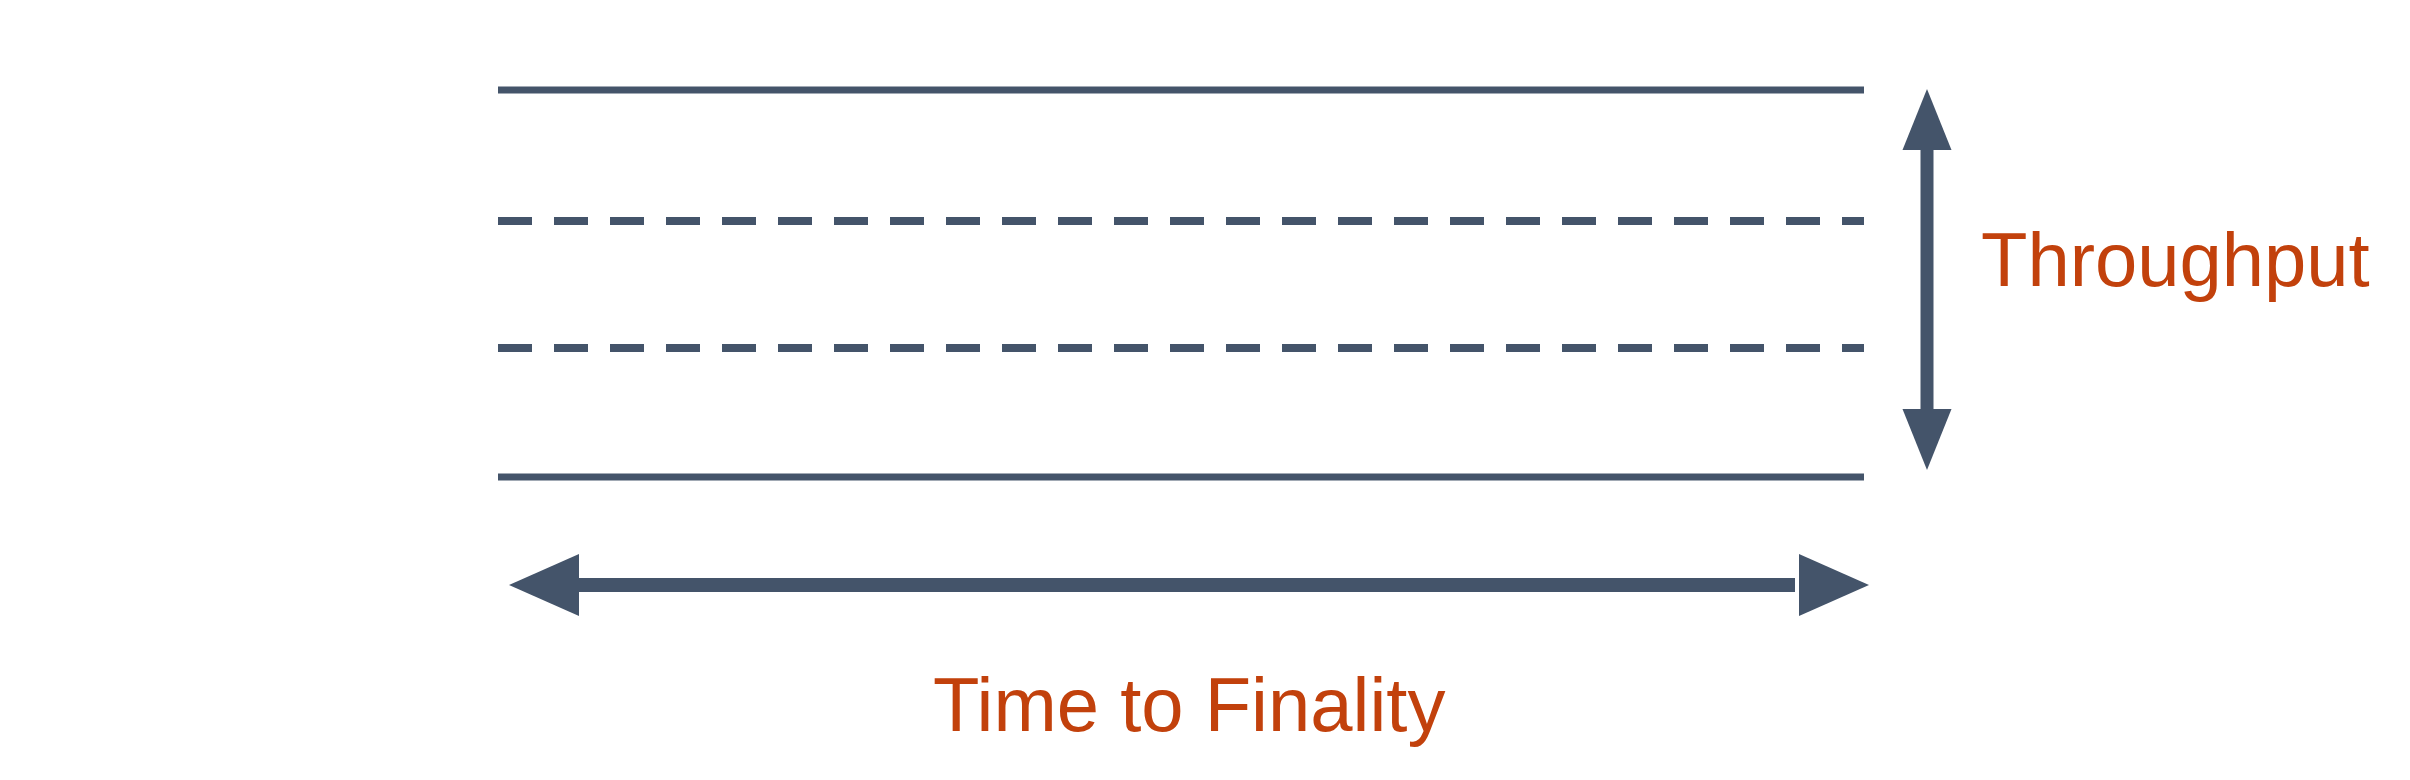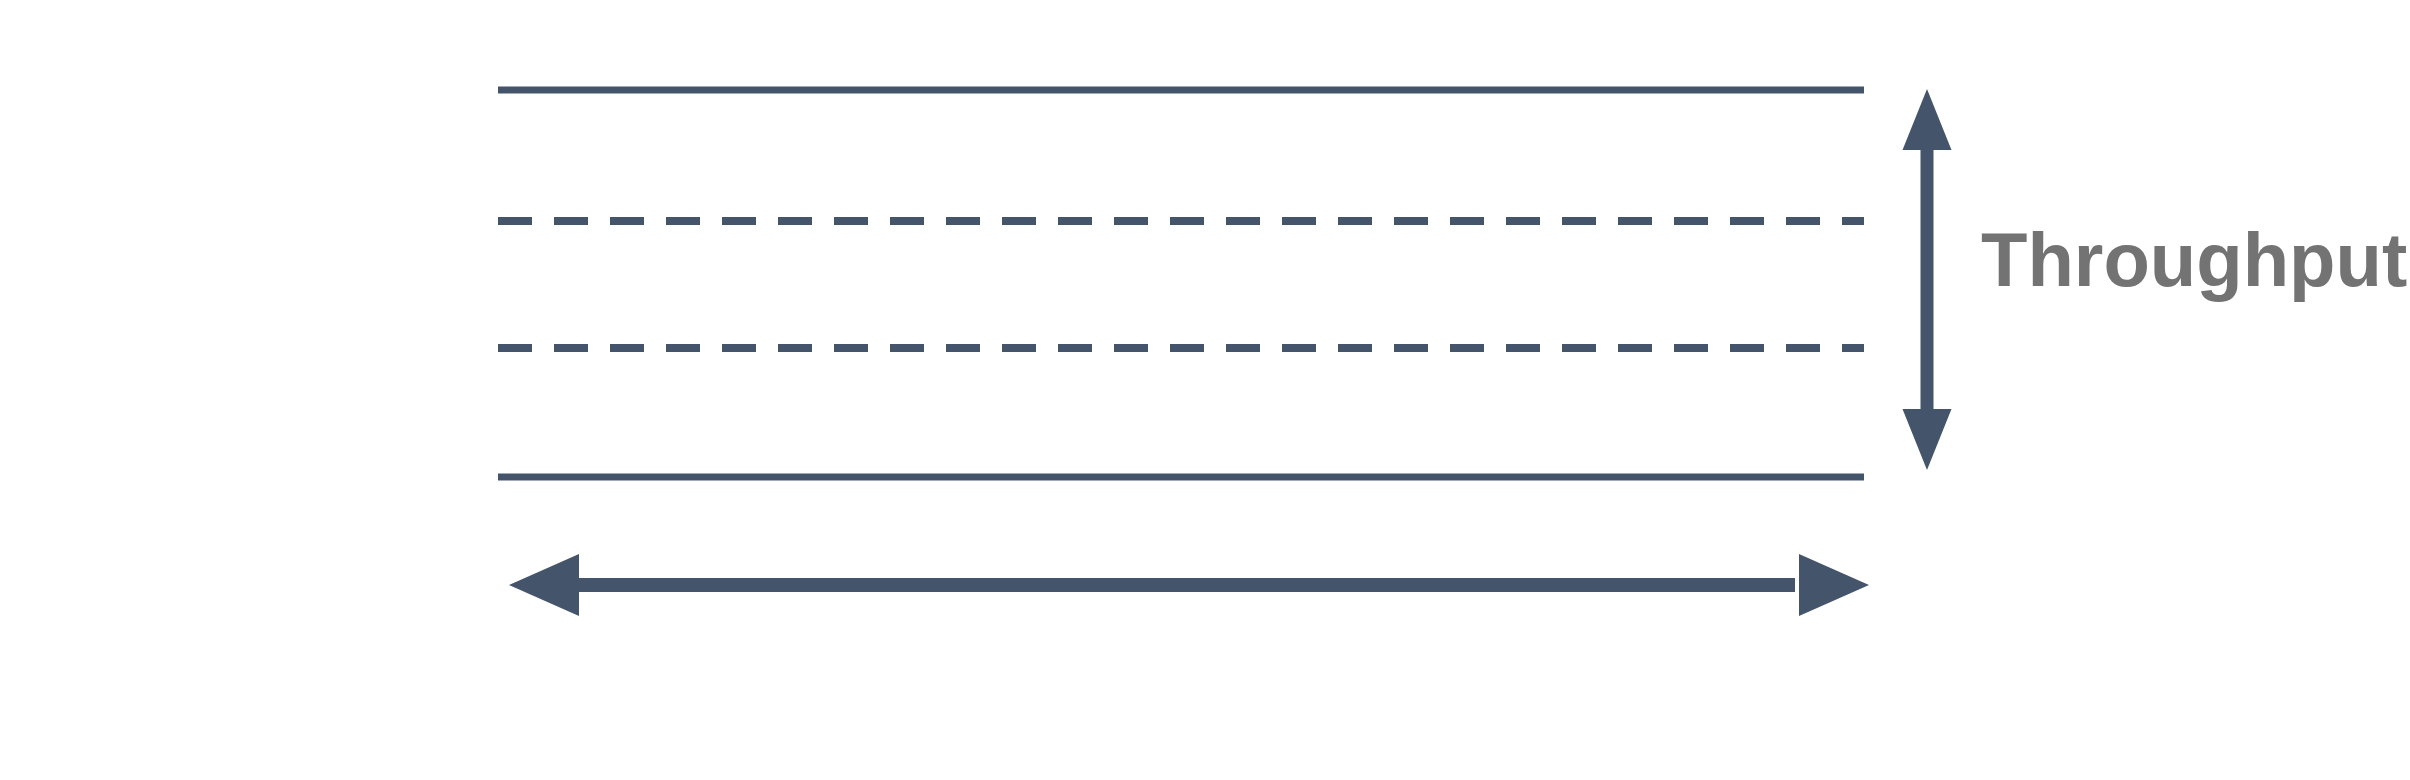--- a/index.html
+++ b/index.html
@@ -19,23 +19,23 @@
   }
   #diagram-svg {
     position: absolute;
     left: 0;
     top: 0;
     width: 2410px;
     height: 780px;
   }
   .label {
     position: absolute;
-    color: #737373;
+    color: #c2410c;
     font-family: "Liberation Sans", sans-serif;
-    font-weight: 700;
+    font-weight: 400;
     white-space: nowrap;
     line-height: 1;
   }
   #throughput-label {
     left: 1981px;
     top: 222px;
     font-size: 76px;
   }
   #time-to-finality-label {
     left: 933px;
@@ -66,14 +66,15 @@
 
     <g fill="#44546A">
       <rect x="575" y="578" width="1220" height="14"></rect>
       <polygon points="509,585 579,554 579,616"></polygon>
       <polygon points="1869,585 1799,554 1799,616"></polygon>
     </g>
   </svg>
 
   <div class="label" id="throughput-label">Throughput</div>
 
+  <div class="label" id="time-to-finality-label">Time to Finality</div>
 
 </div>
 
 </body></html>

